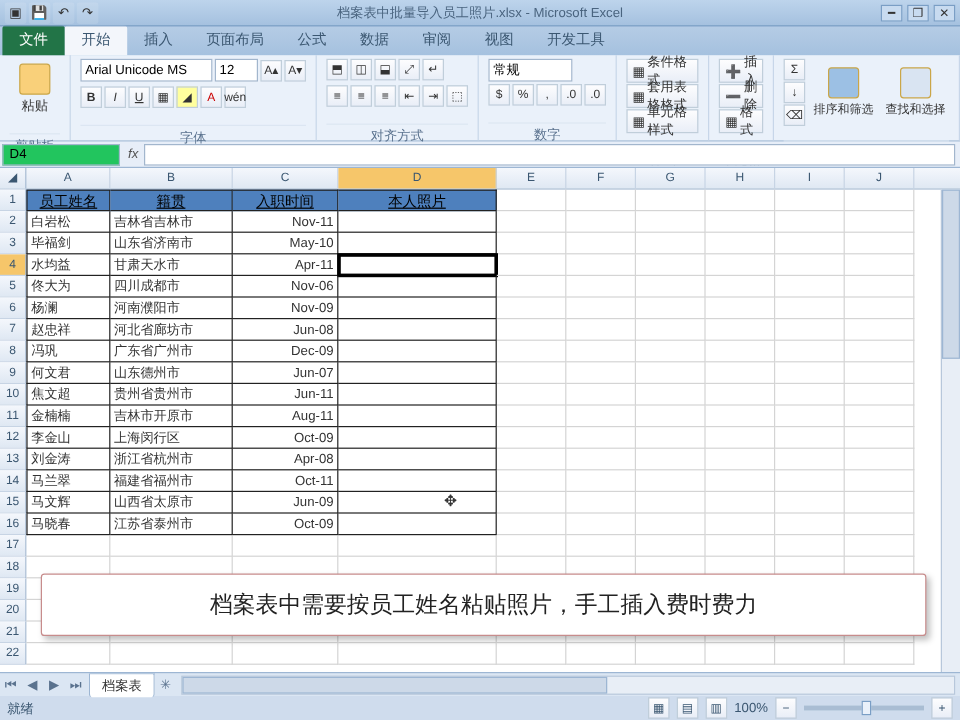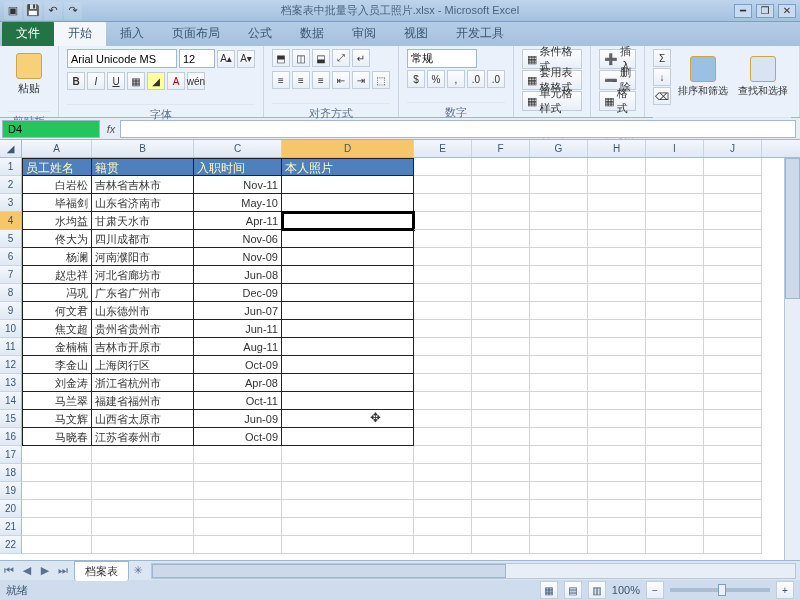--- a/index.html
+++ b/index.html
@@ -47,23 +47,23 @@
 .ch.sel { background:#f6c66a;}
 
 .rows { }
 .row { display:flex; height:18px;}
 .rhead { width:22px; background:linear-gradient(#f4f7fc,#dfe8f3); border-right:1px solid #a7bbd3; border-bottom:1px solid #c7d4e4; text-align:center; font-size:10px; color:#3b5771; line-height:18px;}
 .rhead.sel { background:#f6c66a;}
 .cell { border-right:1px solid #d4d4d4; border-bottom:1px solid #d4d4d4; padding:0 3px; font-size:11px; line-height:18px; overflow:hidden; white-space:nowrap;}
 .cell.b { border-right:1px solid #222; border-bottom:1px solid #222;}
 .cell.bt { border-top:1px solid #222;}
 .cell.bl { border-left:1px solid #222;}
-.cA{width:70px;text-align:right;} .cB{width:102px;} .cC{width:88px; text-align:right;} .cD{width:132px;}
+.cA{width:70px;} .cB{width:102px;} .cC{width:88px; text-align:right;} .cD{width:132px;}
 .cE,.cF,.cG,.cH,.cI,.cJ{width:58px;}
-.hdr { background:#4e80bd; color:#fef9c3; text-align:left; font-size:12px;}
+.hdr { background:#4e80bd; color:#000000; text-align:center; font-size:12px;text-decoration:underline;}
 .activecell { outline:3px solid #000; outline-offset:-2px; background:#fff;}
 
 .callout { position:absolute; left:34px; right:28px; top:338px; background:#fff; border:1px solid #c78c8c; border-radius:3px; box-shadow:3px 3px 5px rgba(0,0,0,0.25); padding:12px 14px; font-size:19px; text-align:center; color:#222;}
 
 .cursor-img { position:absolute; left:370px; top:270px; font-size:13px; pointer-events:none;}
 
 
 .sheetbar { height:20px; background:#dbe6f3; display:flex; align-items:center; border-top:1px solid #9db6d3;}
 .navbtn { width:18px; height:18px; display:flex; align-items:center; justify-content:center; cursor:pointer; color:#5a728e;}
 .sheet { background:#fff; padding:2px 10px; border:1px solid #9db6d3; border-bottom:none; border-radius:0 0 3px 3px; font-size:11px; margin-left:2px; cursor:pointer;}
@@ -535,20 +535,21 @@
         <div class="cell cH"></div>
         <div class="cell cI"></div>
         <div class="cell cJ"></div>
       </div>
     </div>
 
   <div class="vscroll">
       <div class="vthumb"></div>
     </div>
 
+  <div class="callout">档案表中需要按员工姓名粘贴照片，手工插入费时费力</div>
   <div class="cursor-img">✥</div>
 </div>
 
 <div class="sheetbar">
   <span class="navbtn">⏮</span>
   <span class="navbtn">◀</span>
   <span class="navbtn">▶</span>
   <span class="navbtn">⏭</span>
   <span class="sheet">档案表</span>
   <span class="navbtn">✳</span>

